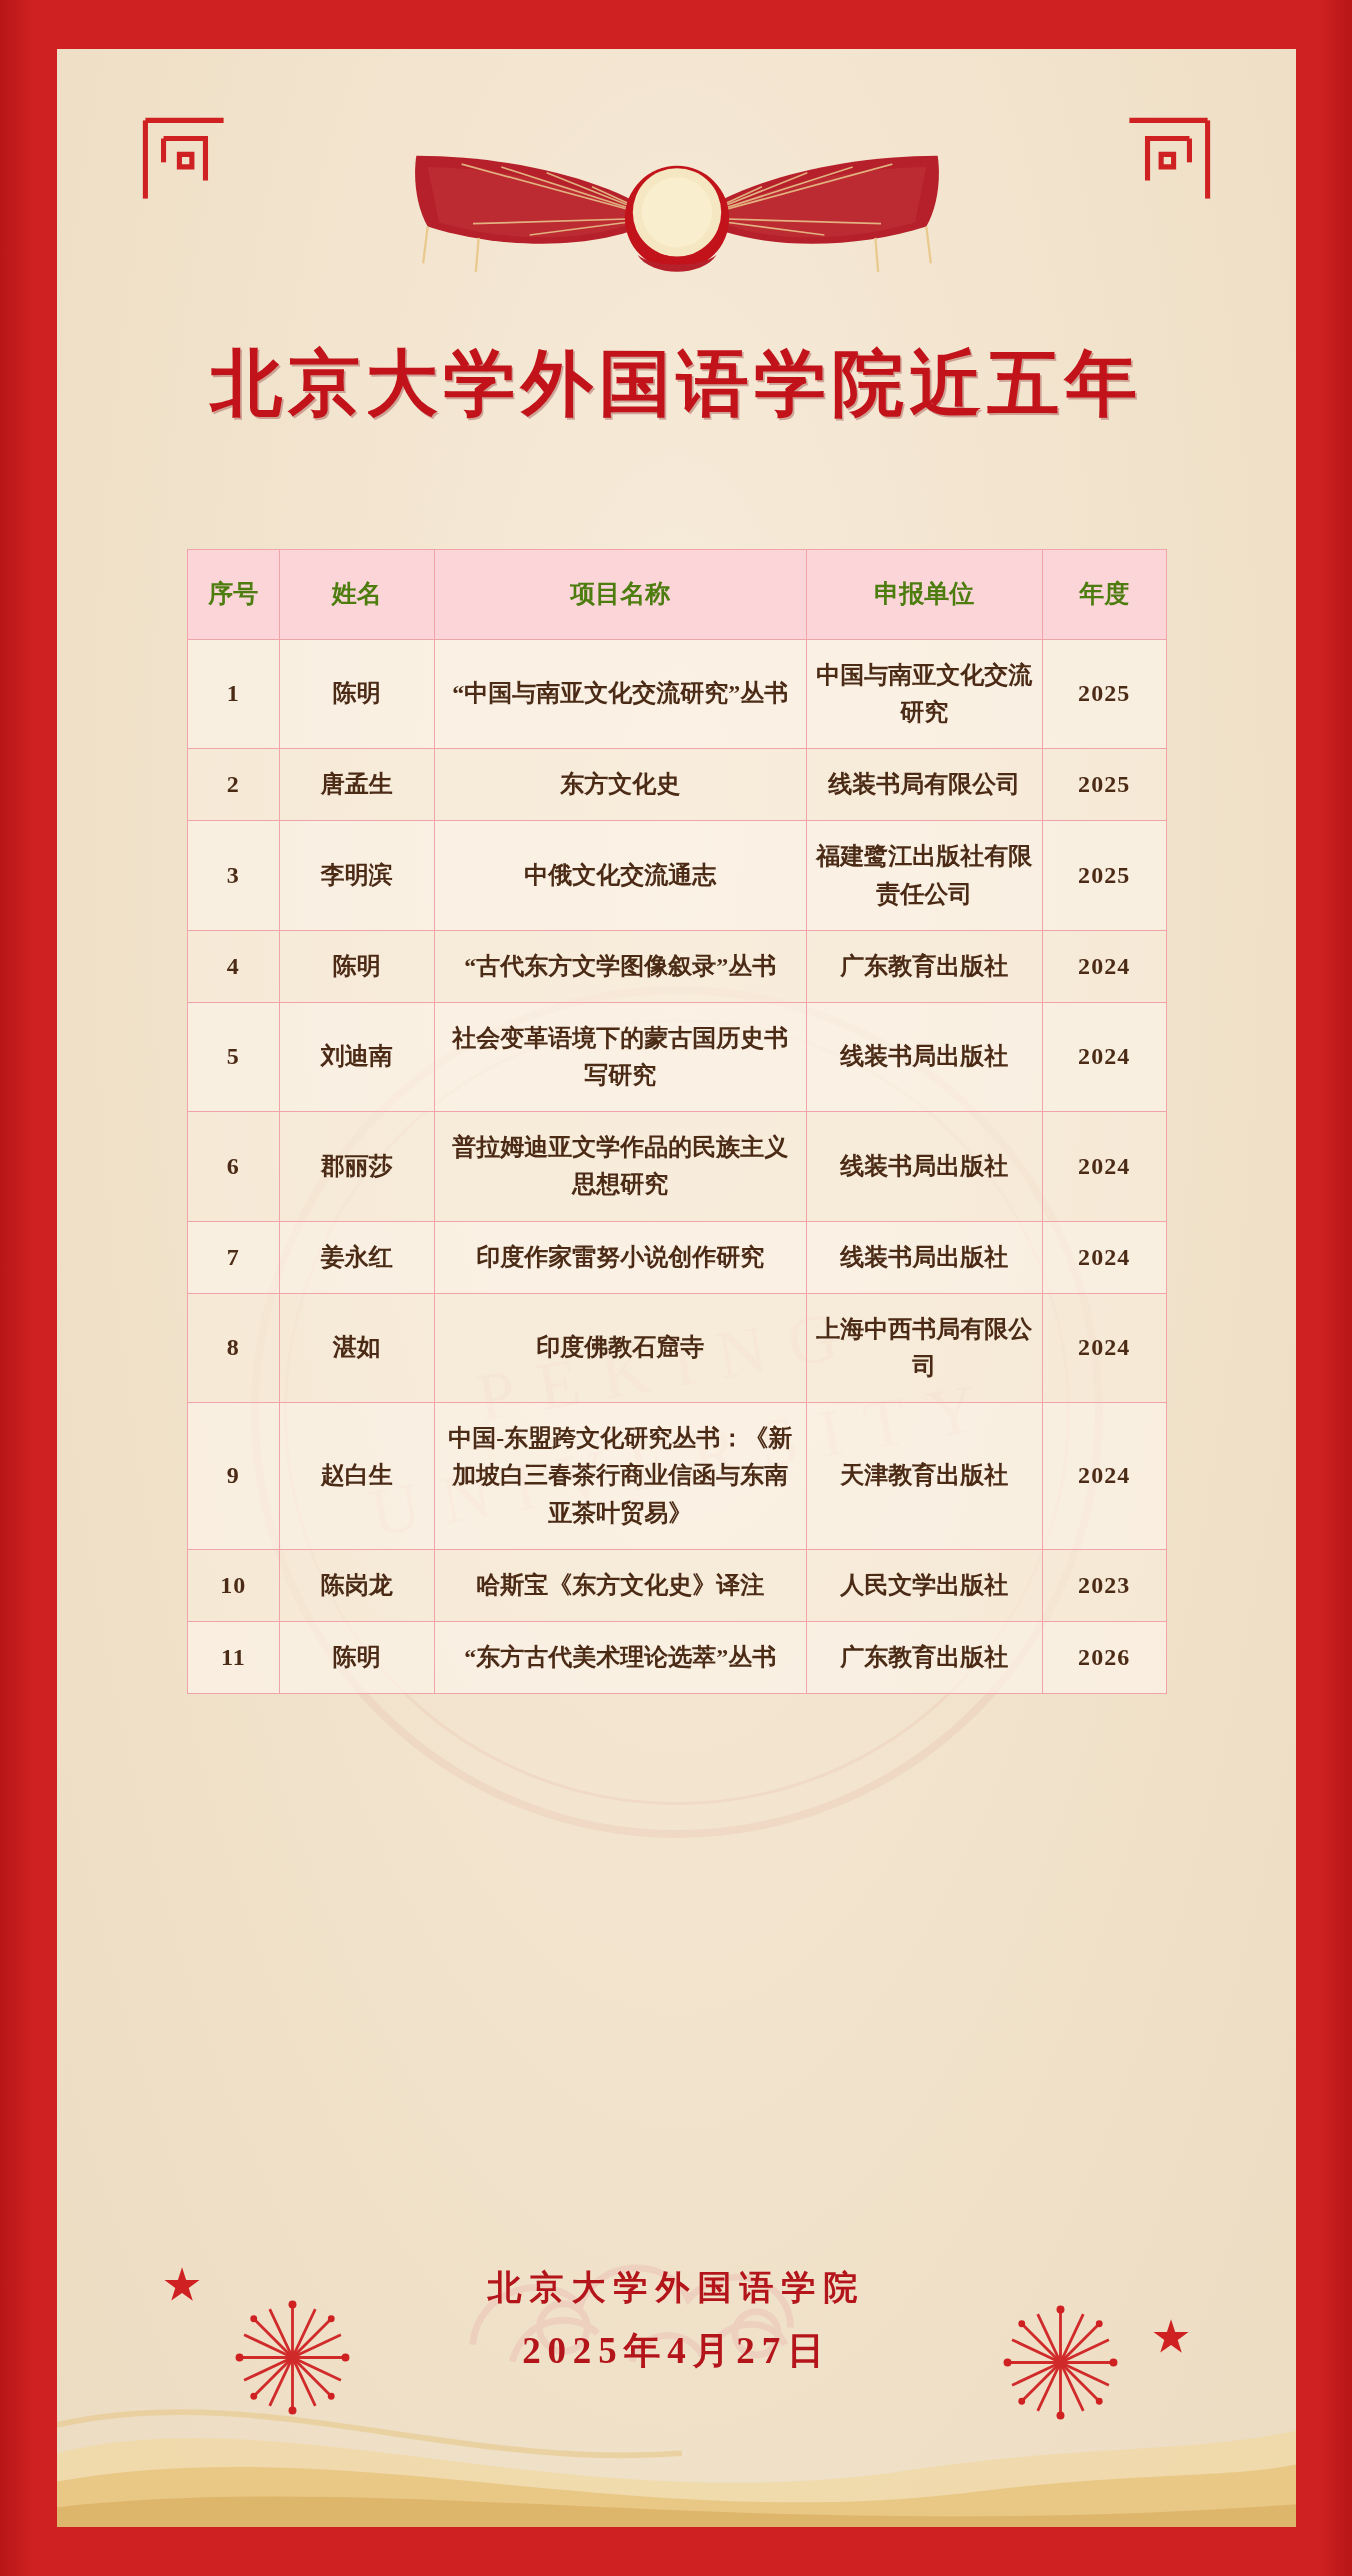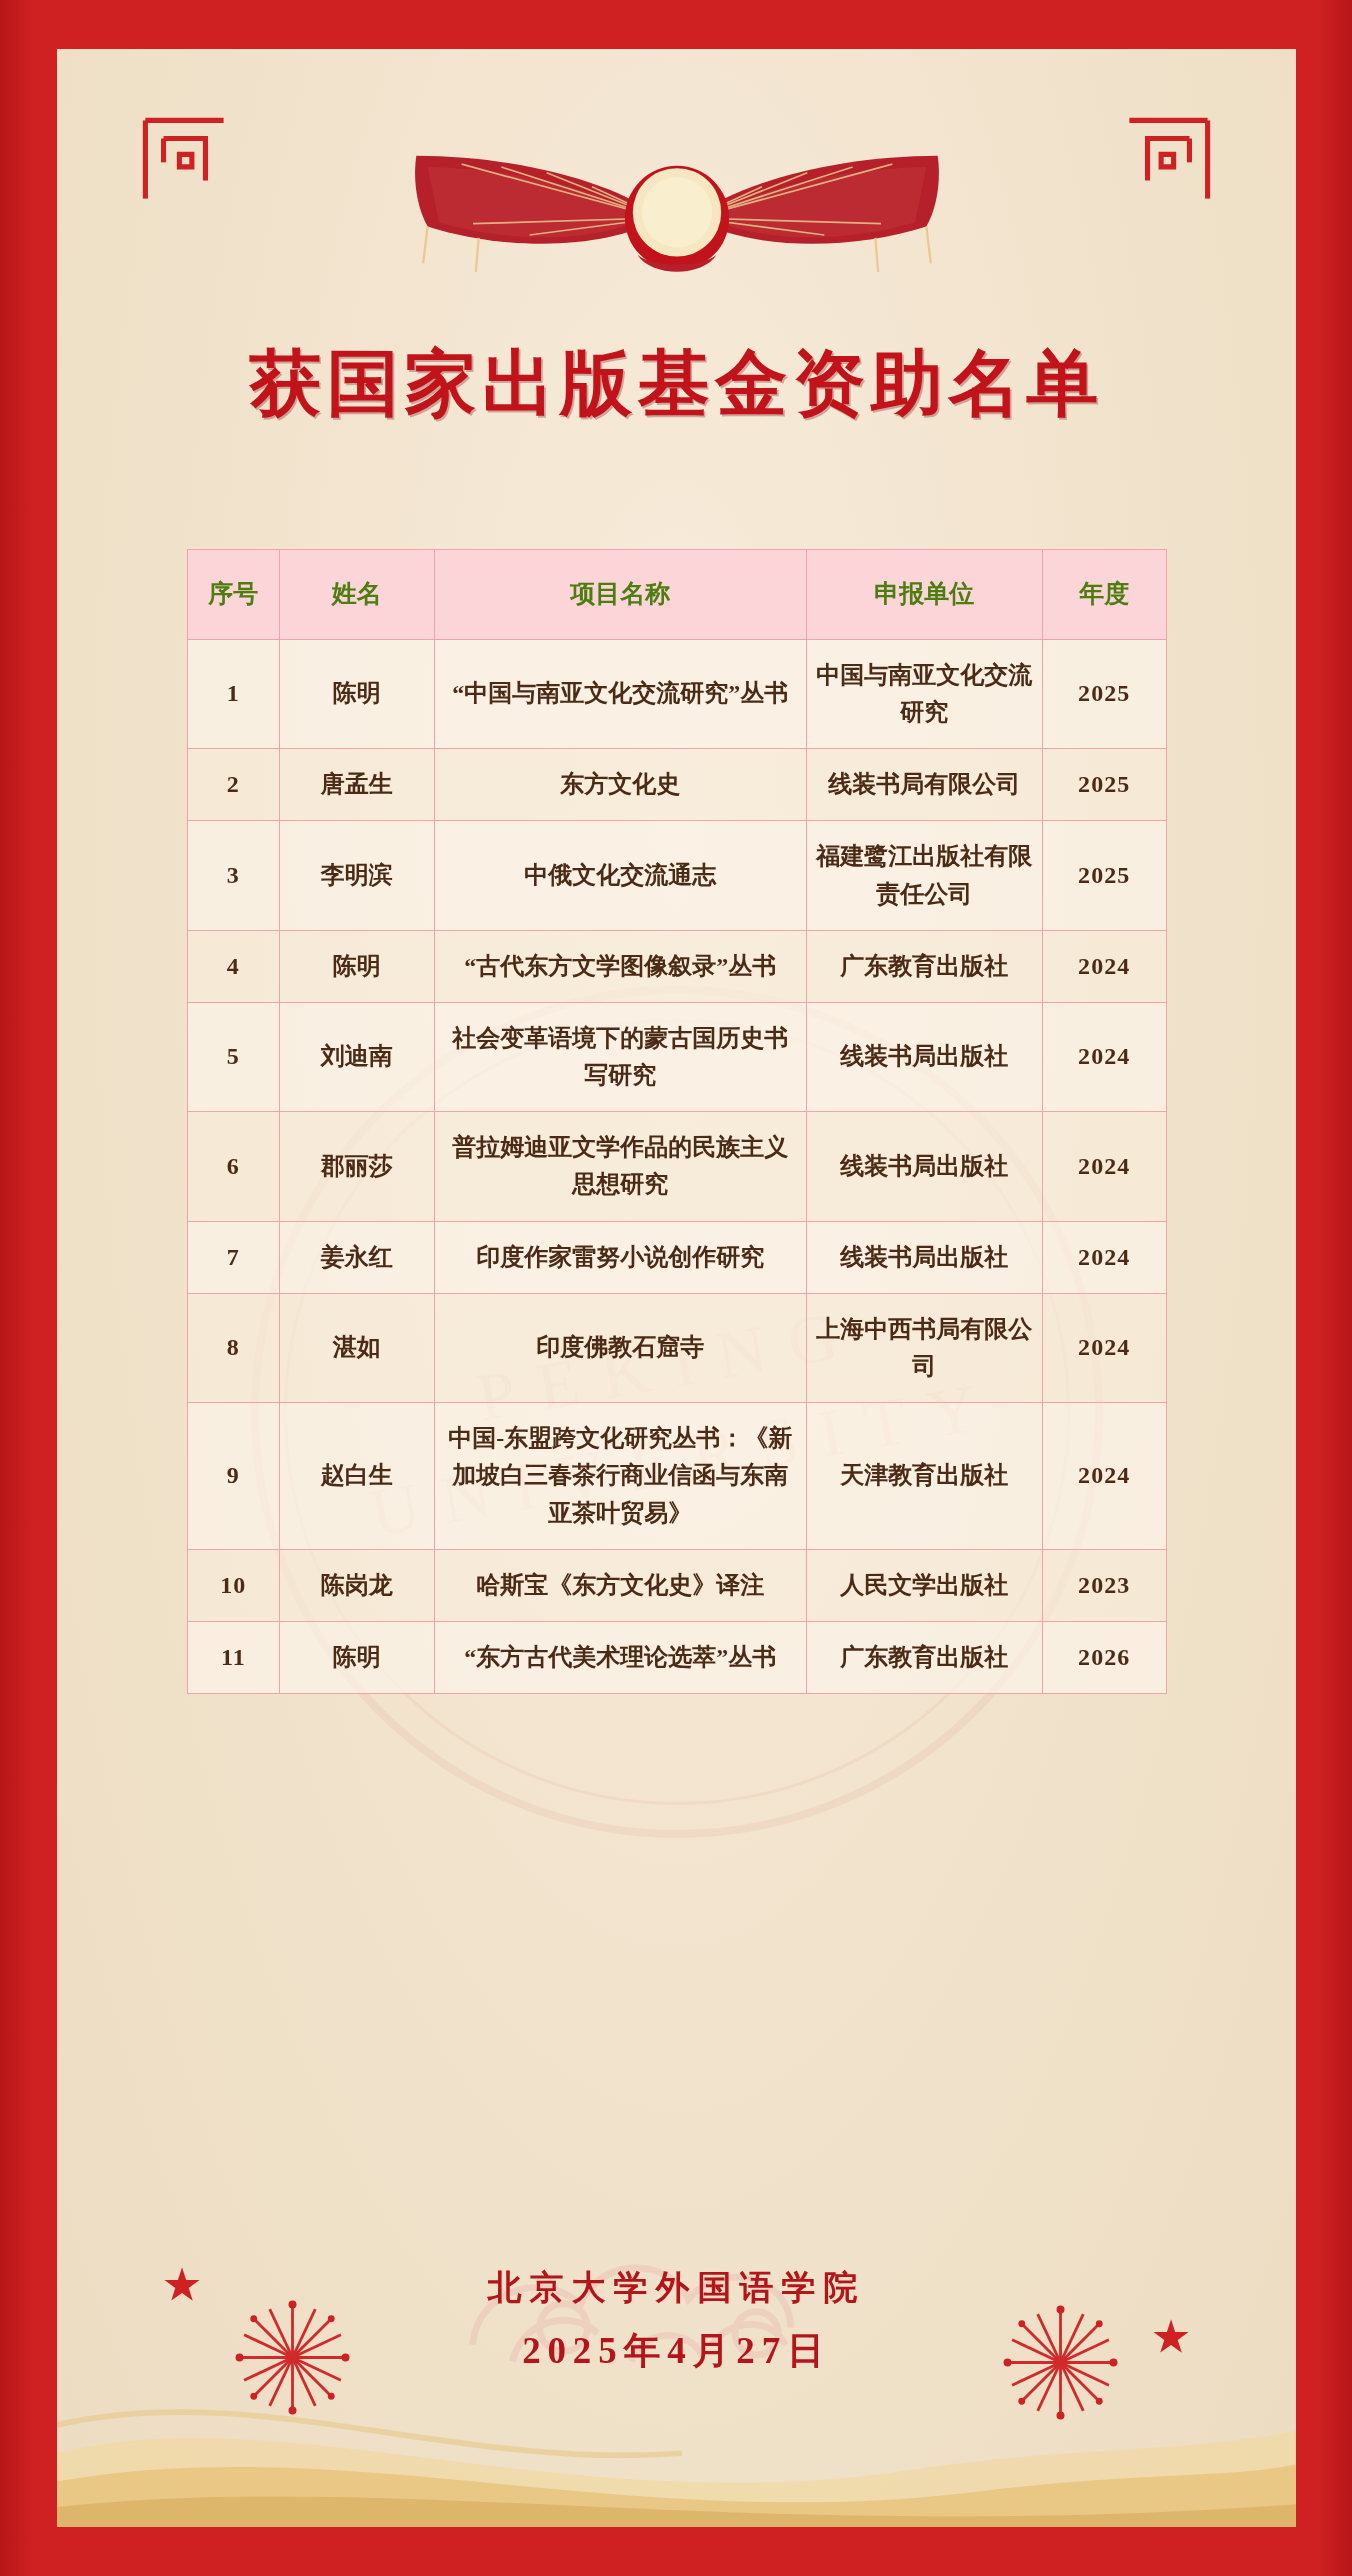--- a/index.html
+++ b/index.html
@@ -282,21 +282,21 @@
         </g>
 
         <circle cx="500" cy="150" r="92" fill="#c2121a"></circle>
         <circle cx="500" cy="140" r="78" fill="#f6e7c3"></circle>
         <circle cx="500" cy="140" r="62" fill="#f9eecd"></circle>
         <path d="M430 215 C455 255 545 255 570 215 C545 238 455 238 430 215 Z" fill="#b5202a"></path>
       </svg>
     </div>
 
     <div class="title-block">
-      <div class="title-line">获国家出版基金资助名单</div>
+      <div class="title-line">北京大学外国语学院近五年</div>
     </div>
 
     <div class="table-wrap">
       <table class="list">
         <colgroup>
           <col class="c-idx">
             <col class="c-name">
             <col class="c-proj">
             <col class="c-unit">
             <col class="c-year">

